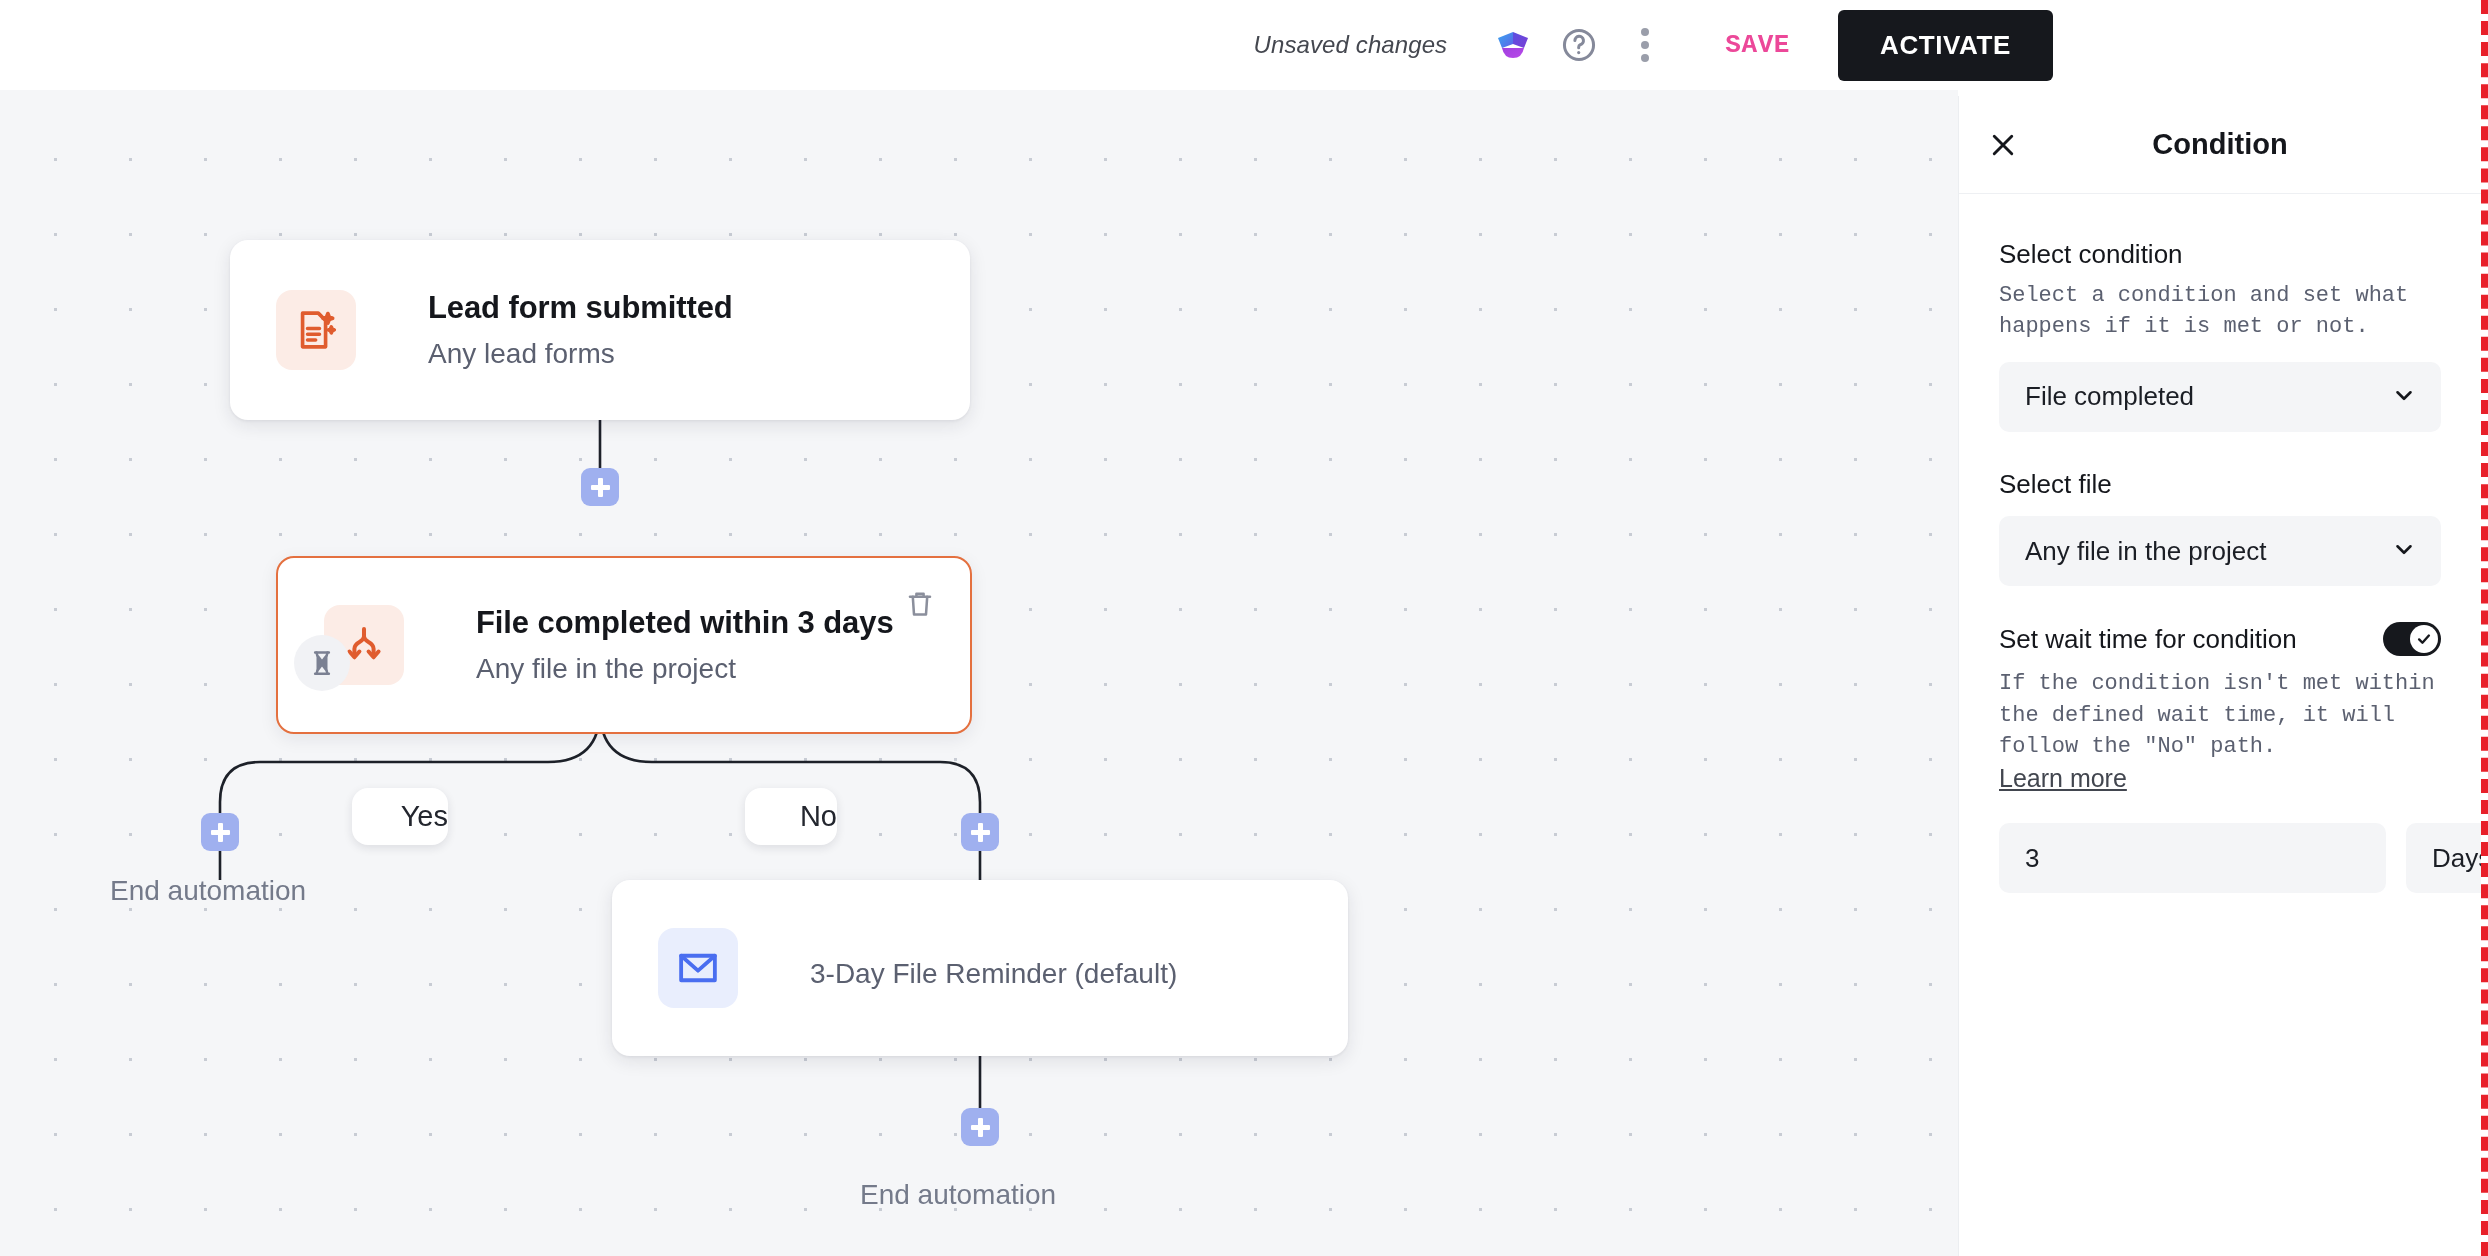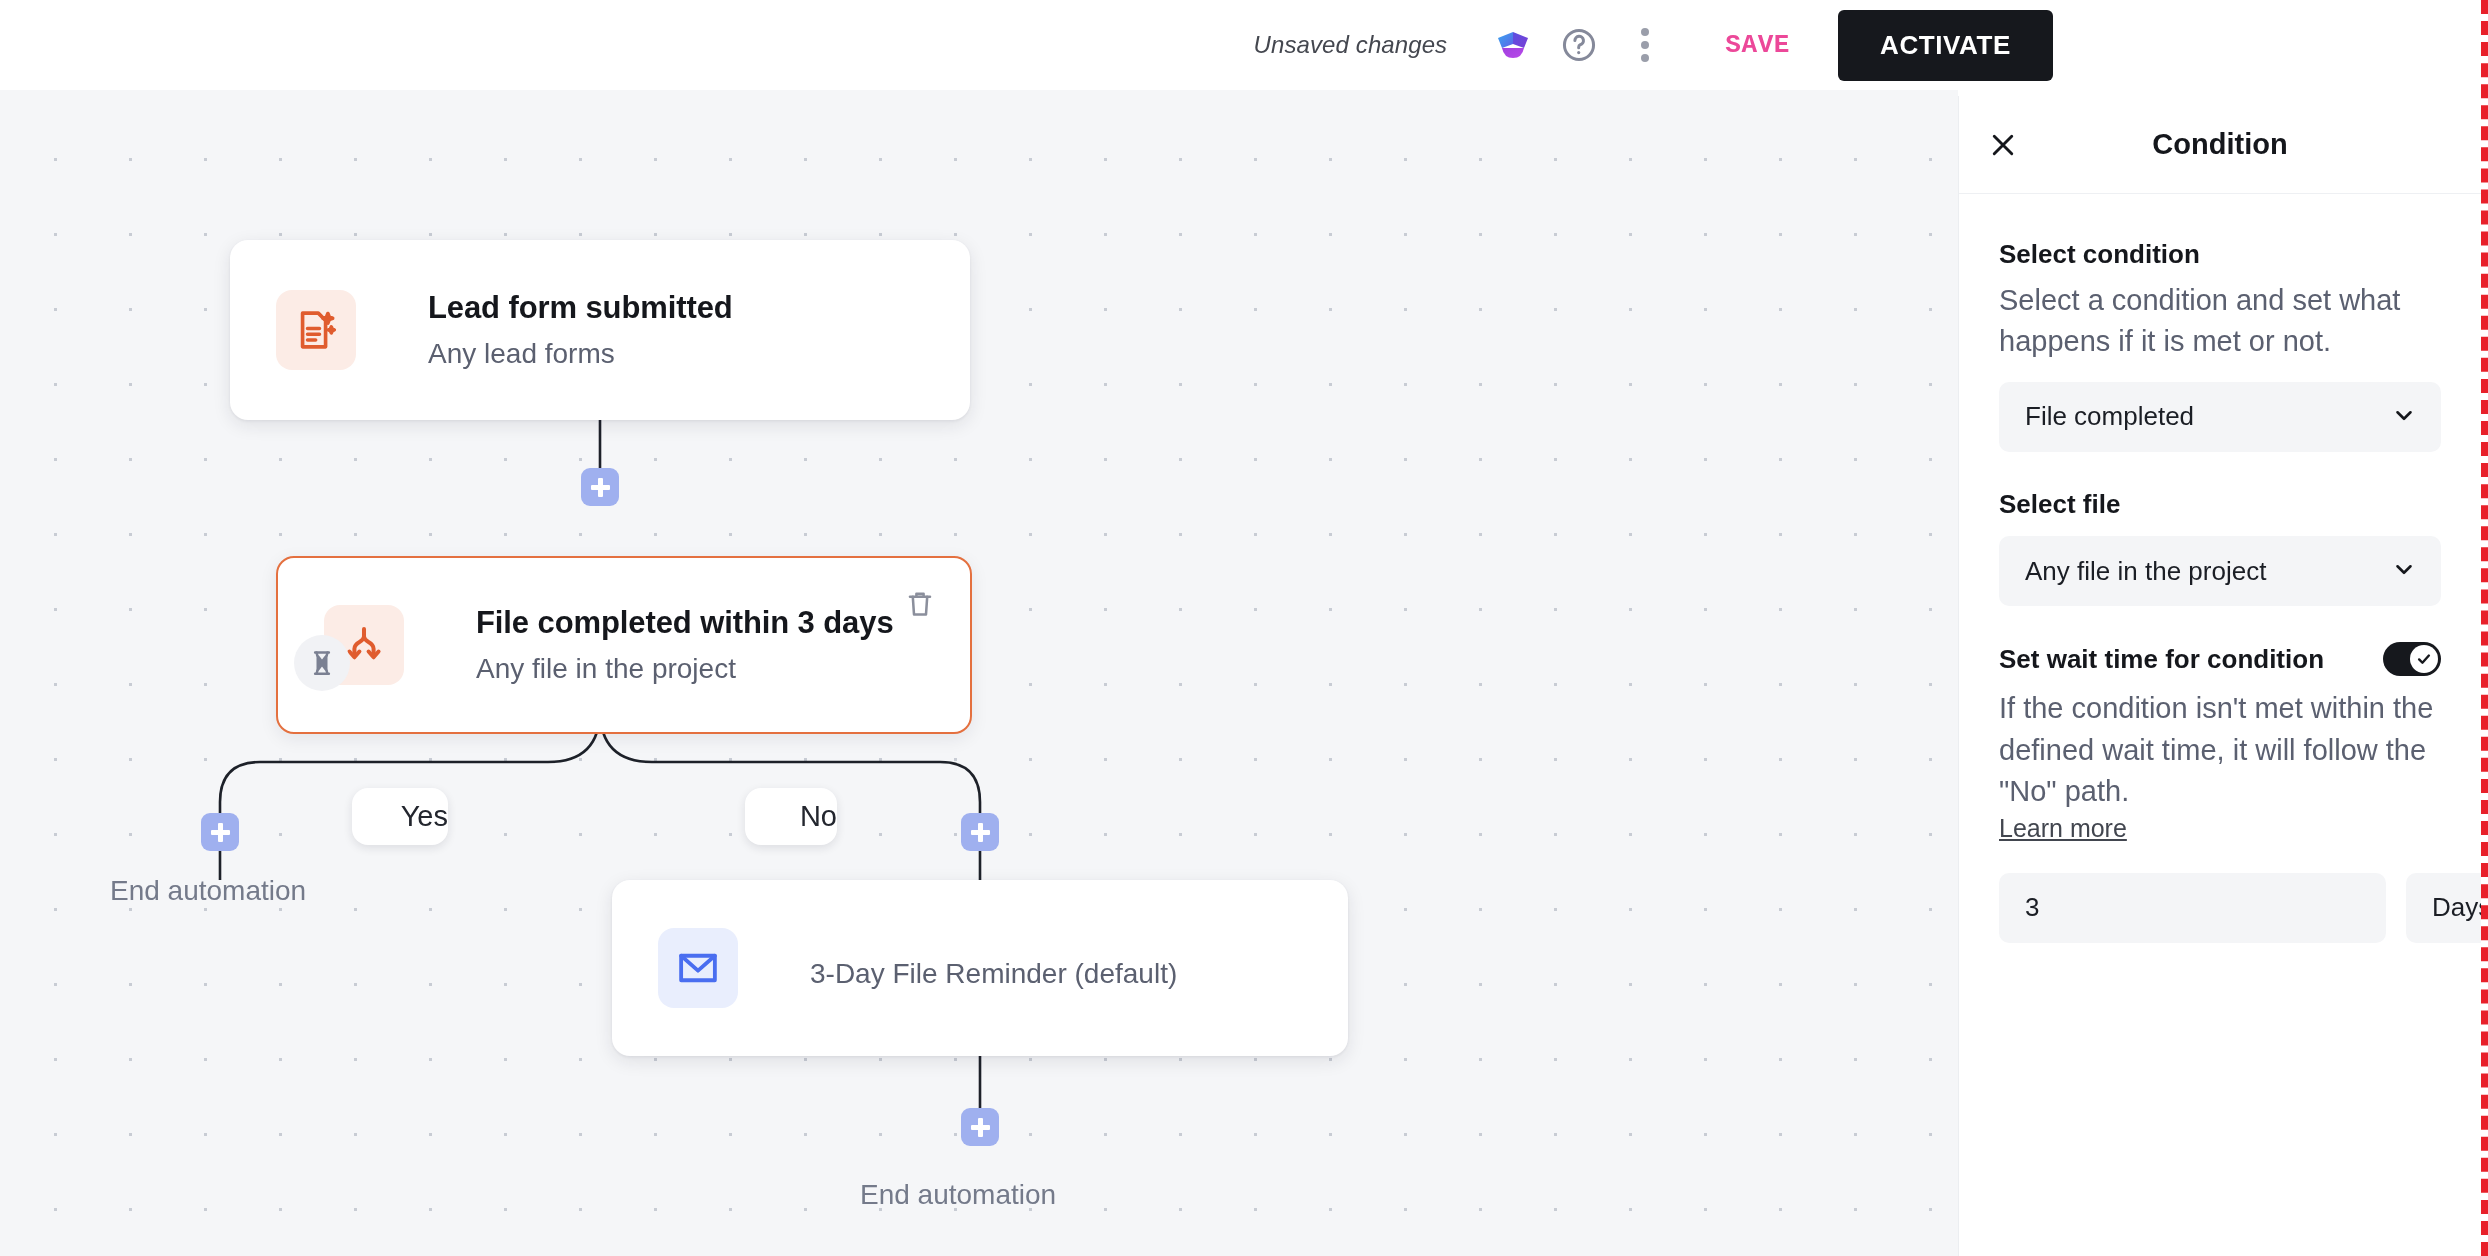--- a/index.html
+++ b/index.html
@@ -260,29 +260,30 @@
     text-align: center;
     font-size: 29px;
     font-weight: 700;
     color: #15171c;
   }
 
   .panel-body { padding: 44px 40px 0 40px; }
 
   .field-label {
     font-size: 26px;
-    font-weight: 700;
+    font-weight: 400;
     color: #15171c;
     line-height: 1.25;
   }
   .field-help {
-    font-size: 29px;
+    font-size: 22px;
     color: #5b6070;
     line-height: 1.42;
     margin-top: 9px;
+    font-family: Liberation Mono, monospace;
   }
 
   .select-box {
     margin-top: 20px;
     height: 70px;
     background: #f4f5f7;
     border-radius: 10px;
     display: flex;
     align-items: center;
     justify-content: space-between;

